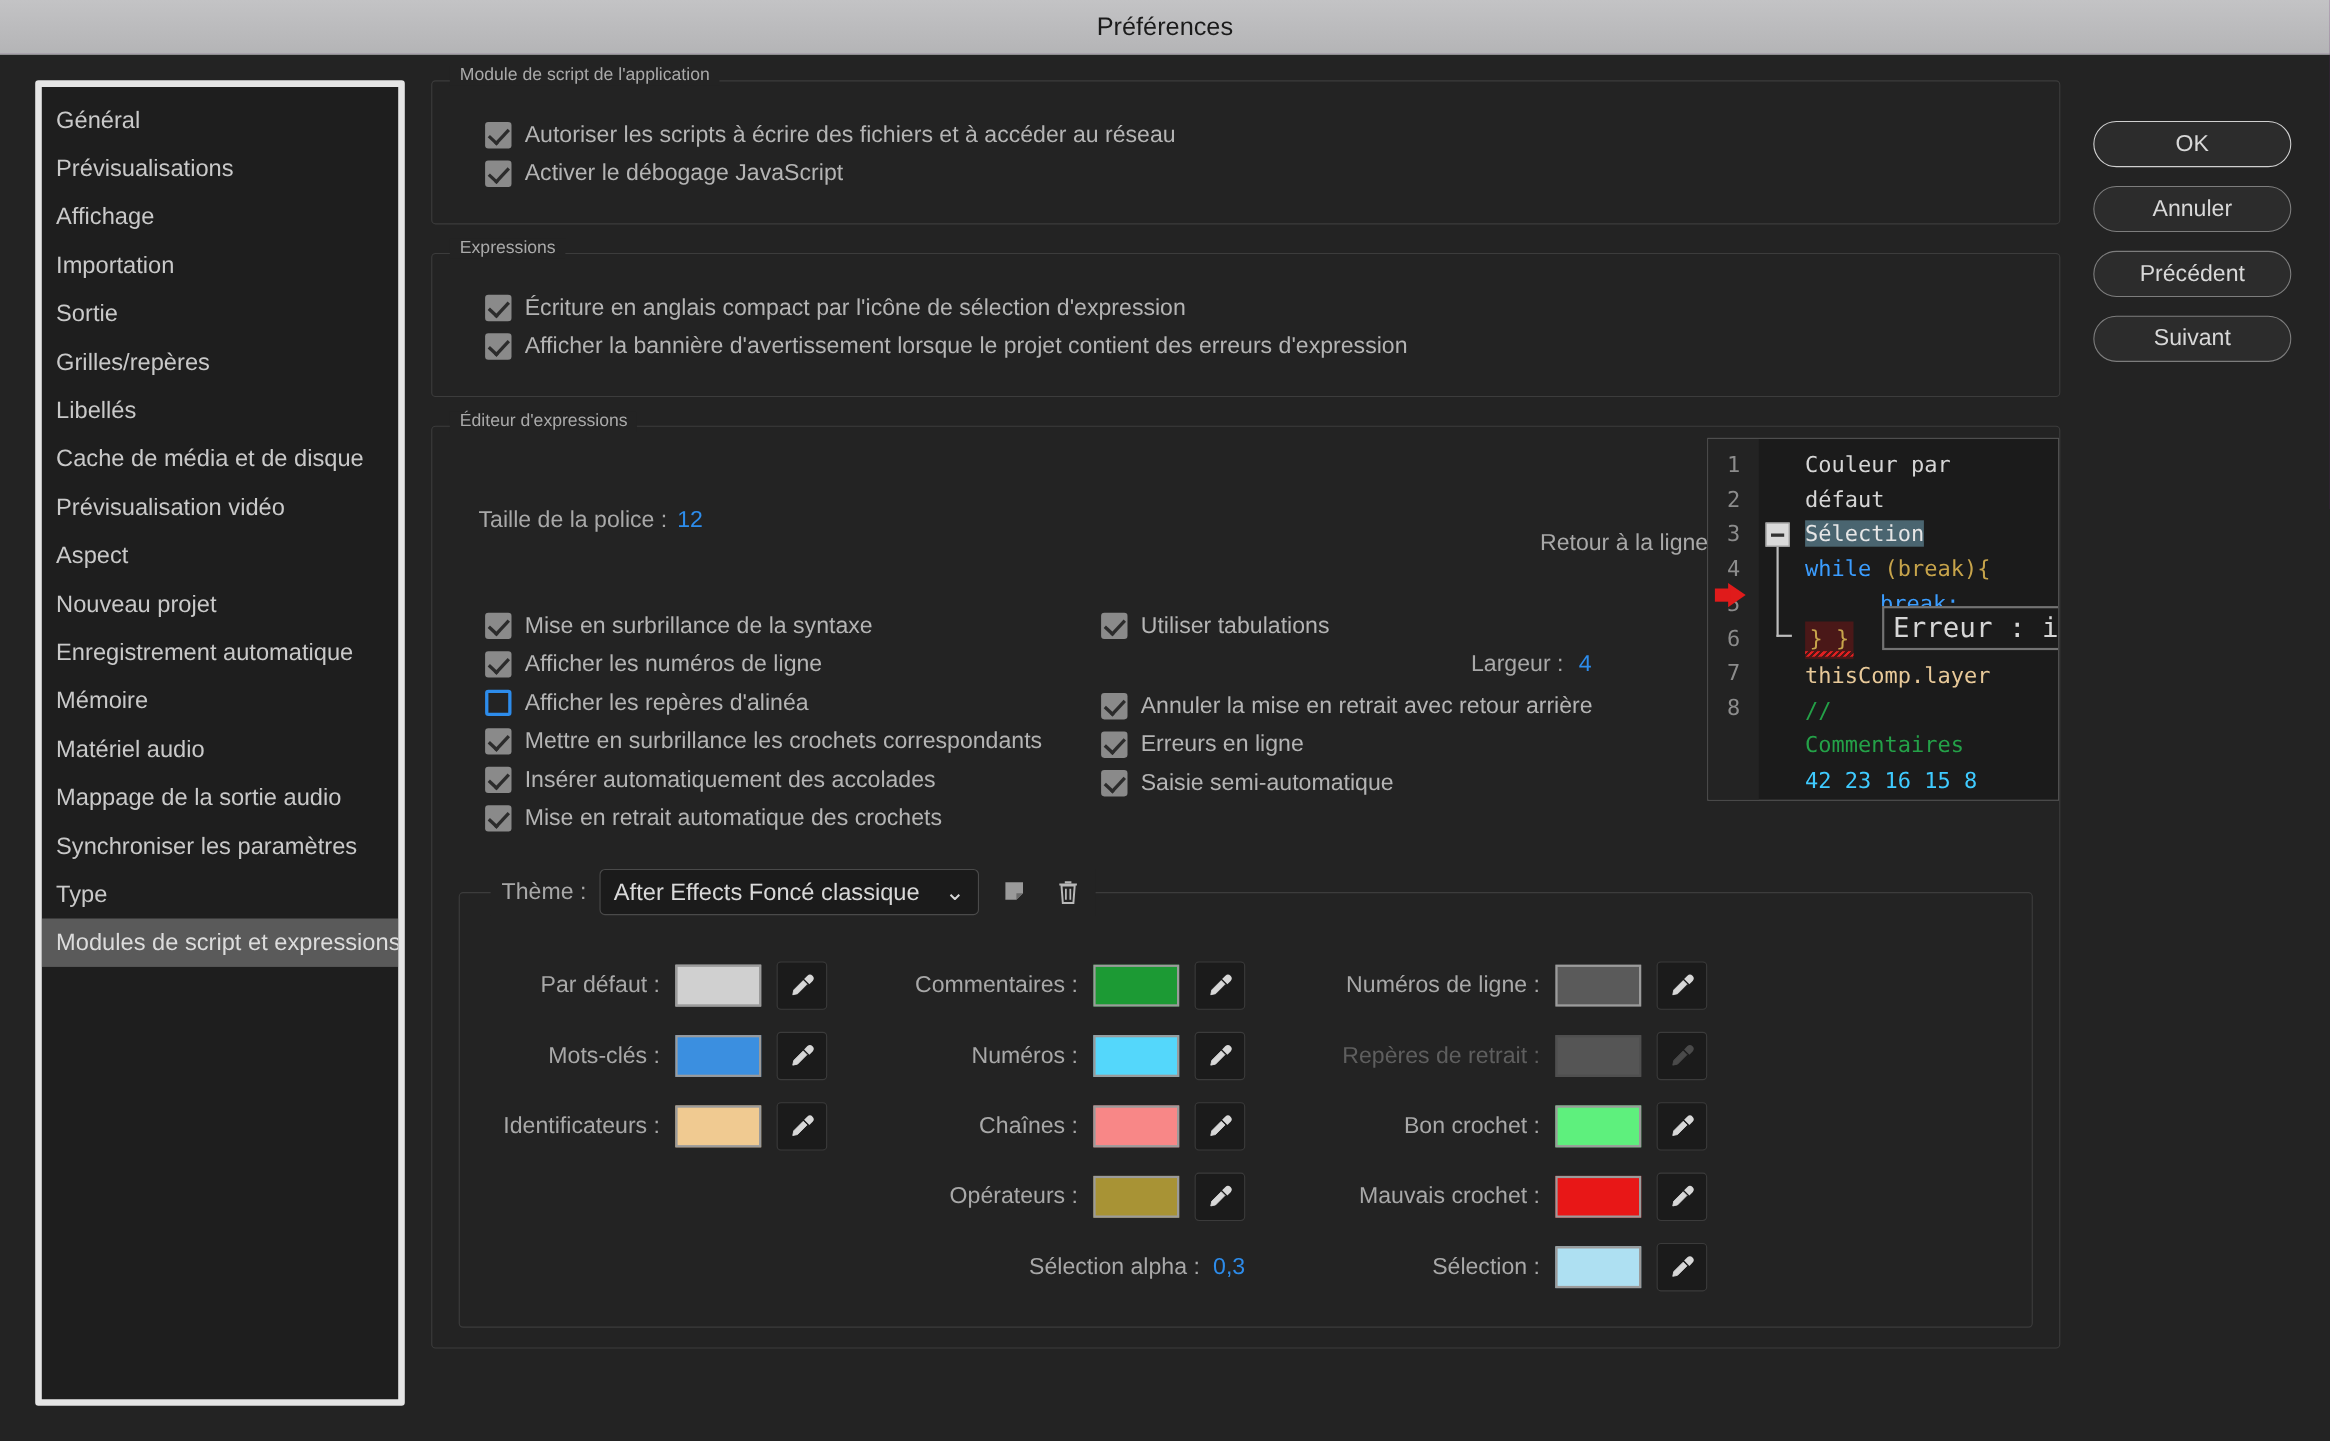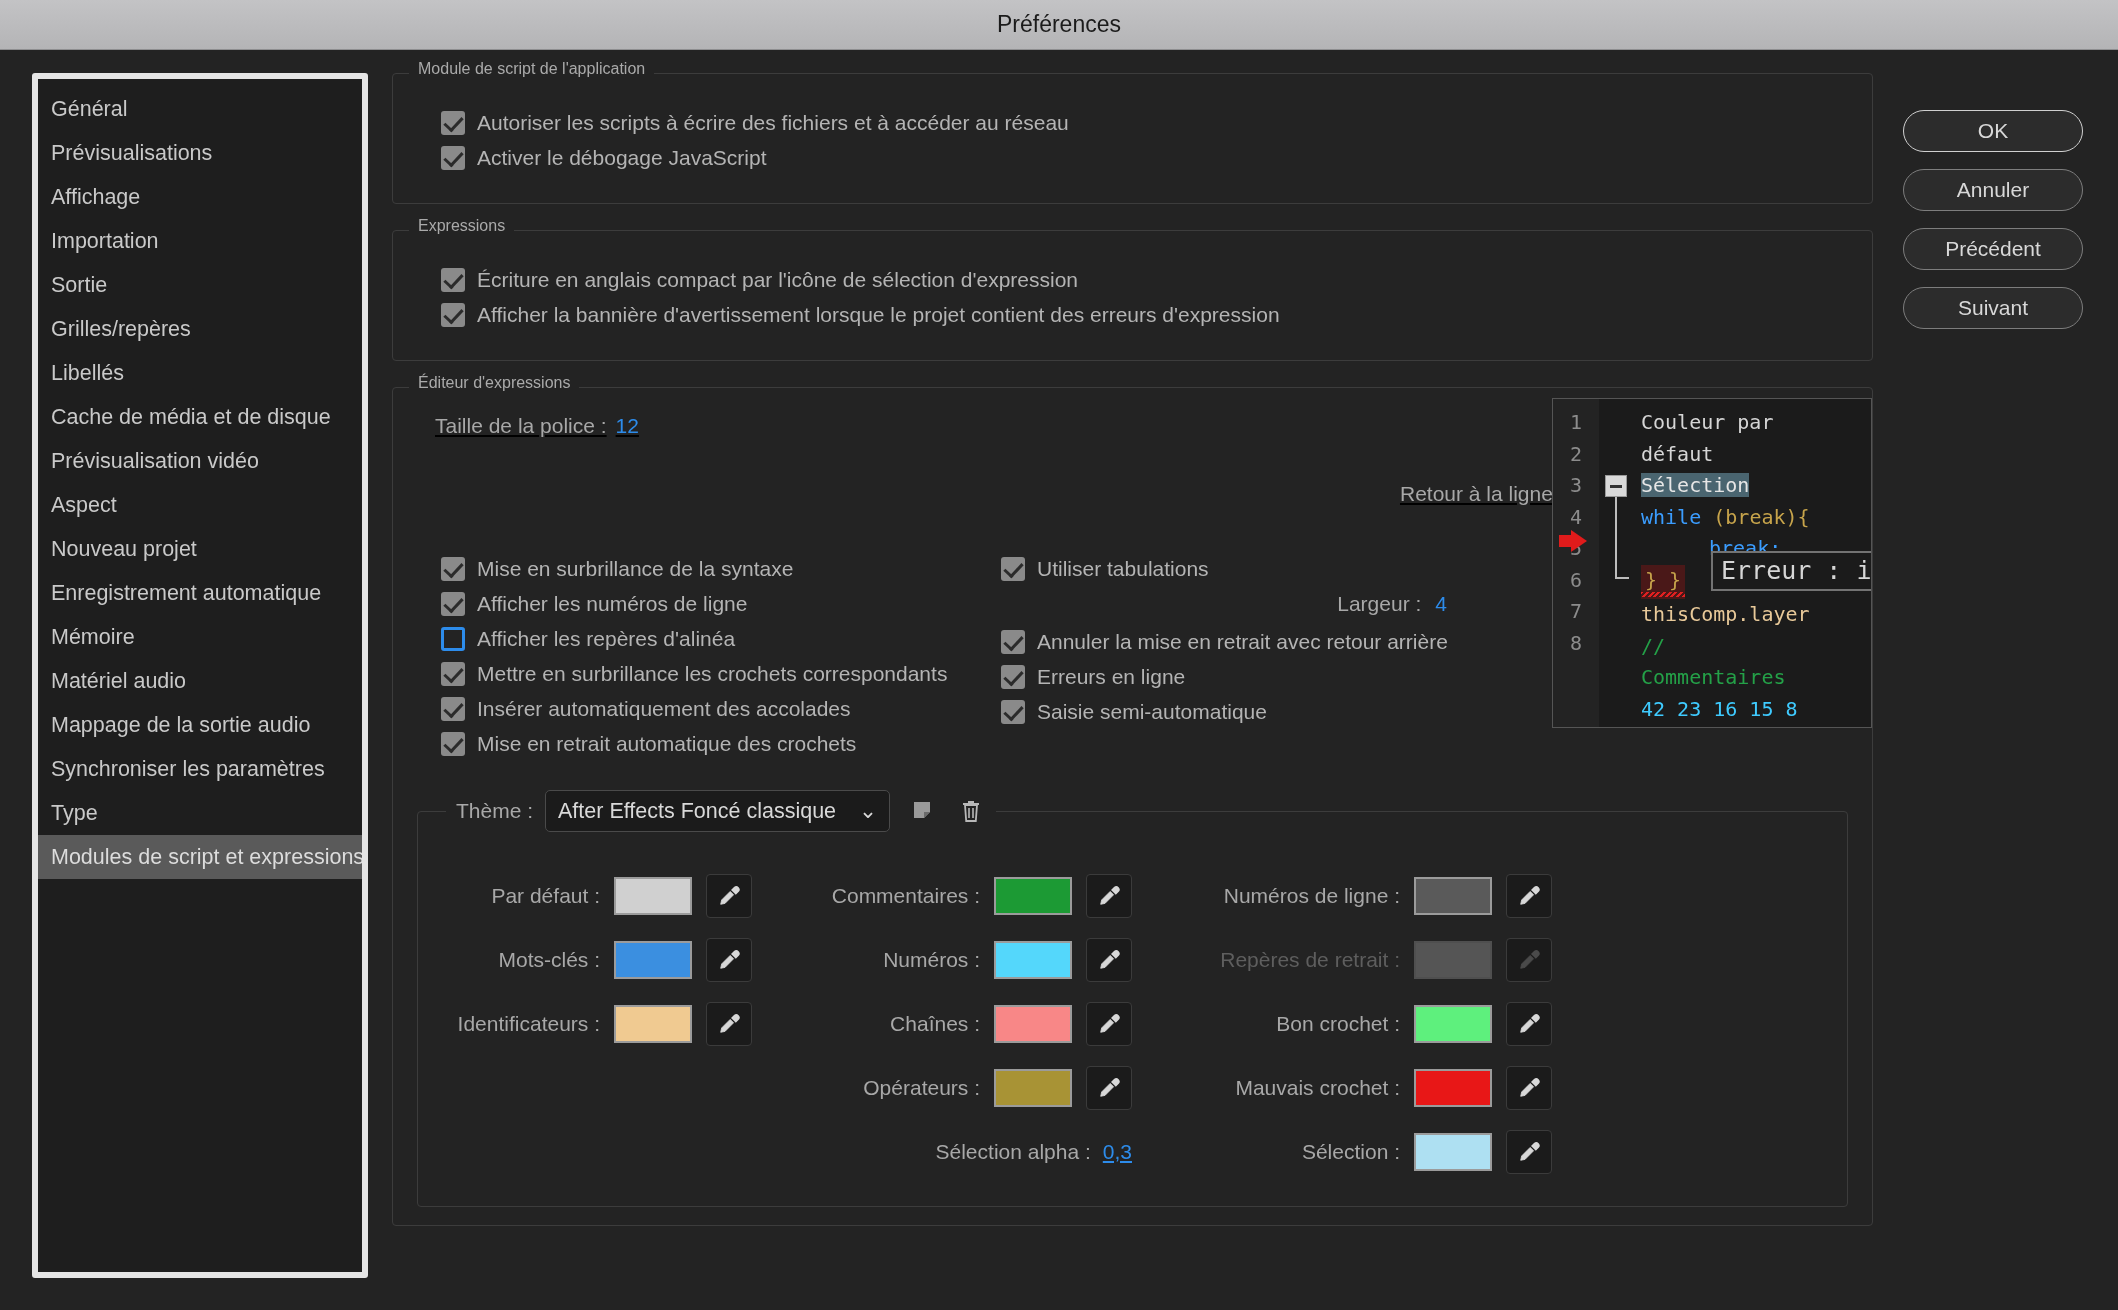--- a/index.html
+++ b/index.html
@@ -73,21 +73,21 @@
     border: solid #2b2b2b; border-width: 0 3.4px 3.4px 0;
     transform: rotate(43deg);
   }
   .cb.unchecked {
     background: #232323;
     border: 3px solid #2d8ceb;
   }
   .cb-label { color: #b4b4b4; font-size: 21px; white-space: nowrap; }
 
   
-  .ee-top { display: flex; justify-content: space-between; align-items: flex-start; text-decoration: underline; }
+  .ee-top { display: flex; justify-content: space-between; align-items: center; }
   .fontsize { display: flex; align-items: center; margin-left: 18px; }
   .lbl { color: #a8a8a8; font-size: 21px; }
   .val-blue { color: #2d8ceb; font-size: 21px; margin-left: 9px; }
   .ee-cols { display: flex; margin-top: 14px; }
   .ee-left { width: 560px; }
   .ee-mid { width: 470px; }
   .dd-row { display: flex; align-items: center; justify-content: flex-end; margin-bottom: 17px; }
   .dropdown {
     background: #1b1b1b;
     border: 1px solid #4a4a4a;
@@ -483,21 +483,21 @@
                   <div class="swatch" style="background:#a89335"></div>
                   <div class="eyed">
                     <svg width="28" height="28" viewBox="0 0 28 28">
                       <path d="M19 5a3.4 3.4 0 0 1 4.8 4.8l-3 3-4.8-4.8z" fill="#d8d8d8"></path>
                       <path d="M15.2 9.4l3.4 3.4-8.6 8.6-4.3.9.9-4.3z" fill="#d8d8d8" stroke="#d8d8d8" stroke-width="0.8"></path>
                     </svg>
                   </div>
                 </div>
                 <div class="crow">
                   <span class="lbl">Sélection alpha :</span>
-                  <span class="val-blue" style="margin-left:12px;text-decoration:underline;">0,3</span>
+                  <span class="val-blue" style="margin-left:12px;">0,3</span>
                 </div>
               </div>
             <div class="col c3" id="col3">
                 <div class="crow">
                   <span class="lbl">Numéros de ligne :</span>
                   <div class="swatch" style="background:#5a5a5a"></div>
                   <div class="eyed">
                     <svg width="28" height="28" viewBox="0 0 28 28">
                       <path d="M19 5a3.4 3.4 0 0 1 4.8 4.8l-3 3-4.8-4.8z" fill="#d8d8d8"></path>
                       <path d="M15.2 9.4l3.4 3.4-8.6 8.6-4.3.9.9-4.3z" fill="#d8d8d8" stroke="#d8d8d8" stroke-width="0.8"></path>

